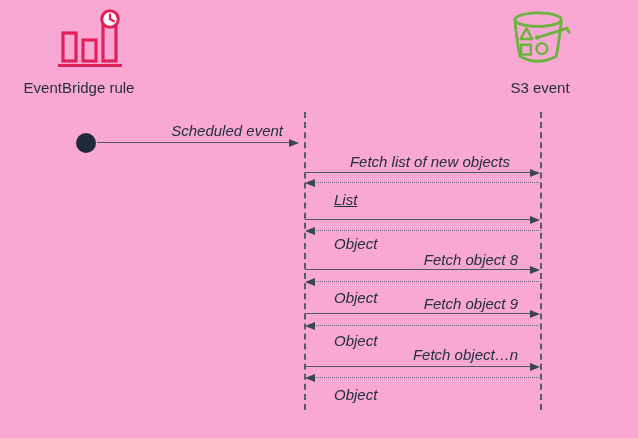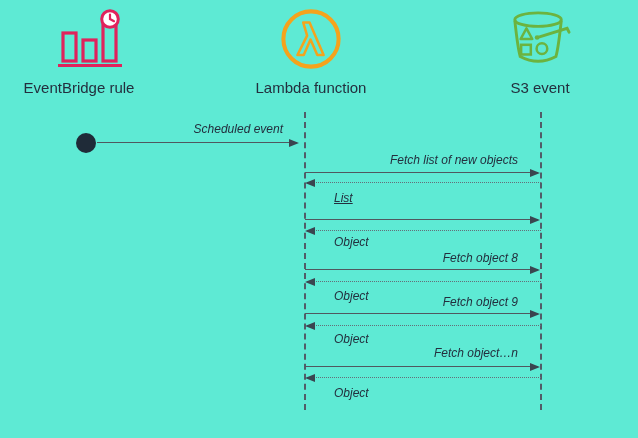--- a/index.html
+++ b/index.html
@@ -1,17 +1,17 @@
 <!DOCTYPE html>
 <html><head>
 <meta charset="utf-8">
 <style>
   html,body { margin:0; padding:0; background:#ffffff; }
   .canvas {
-    position:relative; width:638px; height:438px; background:#5eead4;
+    position:relative; width:638px; height:438px; background:#f9a8d4;
     font-family:"Liberation Sans", sans-serif; overflow:hidden;
   }
   
   .actor { position:absolute; top:8px; width:140px; display:flex; flex-direction:column; align-items:center; }
   .actor-icon { height:62px; display:flex; align-items:center; justify-content:center; }
   .actor-label { margin-top:9px; font-size:15px; color:#232F3E; white-space:nowrap; }
   
   .lifeline { position:absolute; top:112px; height:298px; width:0; border-left:2px dashed #515C68; }
   
   .start-node { position:absolute; left:76px; top:133px; width:20px; height:20px; border-radius:50%; background:#1F2B38; }
@@ -22,21 +22,21 @@
   .arr.right::after {
     content:""; position:absolute; right:-2px; top:-4px; width:0; height:0;
     border-left:10px solid #3A4550; border-top:4px solid transparent; border-bottom:4px solid transparent;
   }
   .arr.left::after {
     content:""; position:absolute; left:-2px; top:-4px; width:0; height:0;
     border-right:10px solid #3A4550; border-top:4px solid transparent; border-bottom:4px solid transparent;
   }
   
   .req, .ret {
-    position:absolute; font-style:italic; font-size:12px; color:#232F3E; white-space:nowrap;
+    position:absolute; font-style:italic; font-size:15px; color:#232F3E; white-space:nowrap;
   }
   .req { text-align:right; }
 </style>
 </head>
 <body>
 
 <div class="canvas">
 
   <div class="actor" style="left:14px;">
     <div class="actor-icon" style="margin-left:12px;">
@@ -45,29 +45,20 @@
         <rect x="26" y="31" width="13" height="21" stroke="currentColor" stroke-width="3.2"></rect>
         <rect x="46" y="16" width="13" height="36" stroke="currentColor" stroke-width="3.2"></rect>
         <line x1="1" y1="56.5" x2="65" y2="56.5" stroke="currentColor" stroke-width="3"></line>
         <circle cx="53" cy="10" r="8.3" fill="#ffffff" stroke="currentColor" stroke-width="3"></circle>
         <path d="M53 5.5 V10 L57 12.2" stroke="currentColor" stroke-width="2.2" stroke-linecap="round"></path>
       </svg>
     </div>
     <div class="actor-label" style="margin-left:-10px;">EventBridge rule</div>
   </div>
 
-  <div class="actor" style="left:241px;">
-    <div class="actor-icon">
-      <svg width="62" height="62" viewBox="0 0 64 64" fill="none" color="#F5A31C">
-        <circle cx="32" cy="32" r="28.5" stroke="currentColor" stroke-width="4.2"></circle>
-        <path d="M24 15 L30.5 15 L45 48.5 L38.5 48.5 L31.5 32.5 L24.5 48.5 L18 48.5 L28 28.5 Z" stroke="currentColor" stroke-width="2.6" stroke-linejoin="round"></path>
-      </svg>
-    </div>
-    <div class="actor-label">Lambda function</div>
-  </div>
 
   <div class="actor" style="left:470px;">
     <div class="actor-icon">
       <svg width="68" height="60" viewBox="0 0 70 62" fill="none" color="#6CB33F">
         <ellipse cx="33" cy="11" rx="24" ry="7" stroke="currentColor" stroke-width="3"></ellipse>
         <path d="M9 12 Q12 40 14.5 49 Q33 59 51.5 49 Q54 40 57 12" stroke="currentColor" stroke-width="3"></path>
         <path d="M21 20 L27 31 L15 31 Z" stroke="currentColor" stroke-width="2.6" stroke-linejoin="round"></path>
         <rect x="15.5" y="37" width="10" height="10" stroke="currentColor" stroke-width="2.6"></rect>
         <circle cx="37" cy="41" r="5.5" stroke="currentColor" stroke-width="2.6"></circle>
         <circle cx="32" cy="29.5" r="2.4" fill="currentColor"></circle>
@@ -78,21 +69,21 @@
   </div>
 
   <div class="lifeline" style="left:304px;"></div>
   <div class="lifeline" style="left:540px;"></div>
 
   <div class="start-node"></div>
 
   <div class="req" style="left:100px; width:183px; top:122px;">Scheduled event</div>
   <div class="arr solid right" style="left:97px; top:142px; width:200px;"></div>
 
-  <div class="req" style="left:320px; width:198px; top:153px;font-style:italic;">Fetch list of new objects</div>
+  <div class="req" style="left:312px; width:198px; top:153px;font-style:italic;">Fetch list of new objects</div>
   <div class="arr solid right" style="left:305px; top:172px; width:233px;"></div>
 
   <div class="arr dotted left" style="left:307px; top:182px; width:234px;"></div>
   <div class="ret" style="left:334px; top:191px;text-decoration:underline;">List</div>
 
   <div class="arr solid right" style="left:305px; top:219px; width:233px;"></div>
 
   <div class="arr dotted left" style="left:307px; top:230px; width:234px;"></div>
   <div class="ret" style="left:334px; top:235px;">Object</div>
 

